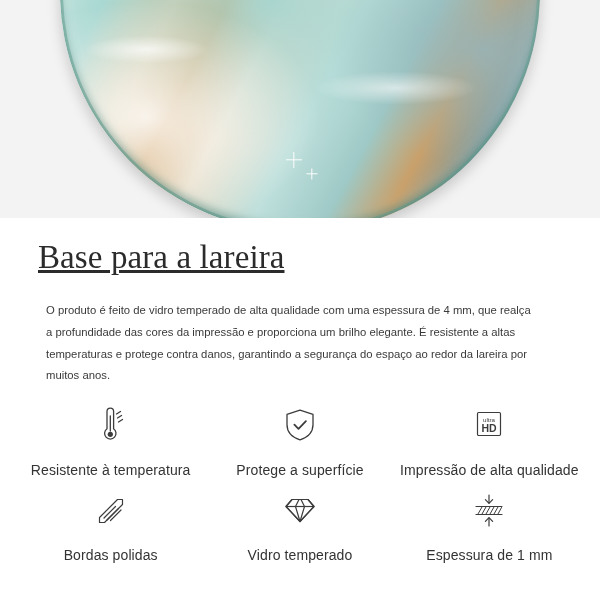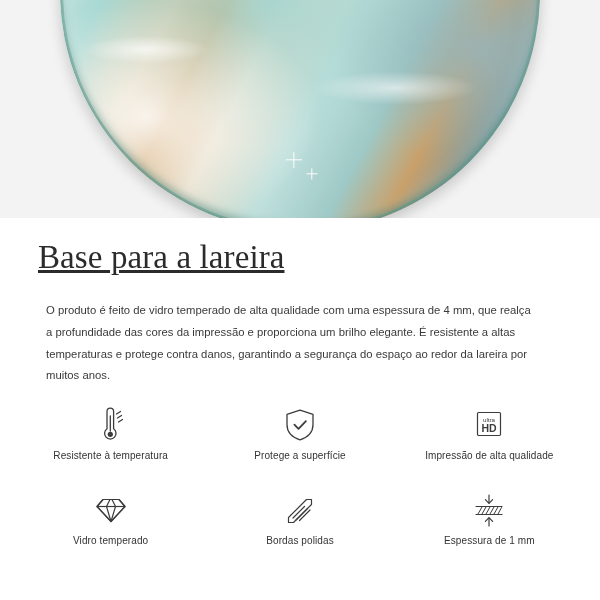--- a/index.html
+++ b/index.html
@@ -154,22 +154,22 @@
     justify-content: flex-start;
     padding-top: 6px;
   }
   .feature .ic {
     height: 42px;
     display: flex;
     align-items: center;
     justify-content: center;
   }
   .feature .cap {
-    margin-top: 4px;
-    font-size: 10px;
+    margin-top: 16px;
+    font-size: 14px;
     color: #333333;
     text-align: right;
     letter-spacing: 0.1px;
   }
   svg { display: block; }
 </style>
 </head>
 <body>
 
 <div class="page">
@@ -224,41 +224,41 @@
           <rect x="8.5" y="6.5" width="23" height="23" rx="1.2" stroke="#3c3c3c" stroke-width="1.2"></rect>
           <text x="20" y="16.4" text-anchor="middle" font-family="Liberation Sans, sans-serif" font-size="6.2" fill="#3c3c3c">ultra</text>
           <text x="20" y="26" text-anchor="middle" font-family="Liberation Sans, sans-serif" font-size="10.5" font-weight="bold" fill="#3c3c3c">HD</text>
         </svg>
       </div>
       <div class="cap">Impressão de alta qualidade</div>
     </div>
 
     <div class="feature">
       <div class="ic">
+        <svg width="40" height="34" viewBox="0 0 40 34" fill="none" stroke="#3c3c3c" stroke-width="1.2" stroke-linecap="round">
+          <path d="M8.5 24.5 L26.5 6.5 L31.5 6.5 L31.5 11.5 L13.5 29.5 L8.5 29.5 Z" stroke-linejoin="round"></path>
+          <line x1="16" y1="27" x2="27.5" y2="15.5"></line>
+          <line x1="19.5" y1="27.5" x2="30" y2="17"></line>
+          <line x1="13" y1="25" x2="24.5" y2="13.5"></line>
+        </svg>
+      </div>
+      <div class="cap">Bordas polidas</div>
+    </div>
+
+    <div class="feature">
+      <div class="ic">
         <svg width="40" height="36" viewBox="0 0 40 36" fill="none" stroke="#3c3c3c" stroke-width="1.2" stroke-linejoin="round">
           <path d="M12 7.5h16l6 7-14 15-14-15z"></path>
           <path d="M6 14.5h28"></path>
           <path d="M12 7.5l-6 7 14 15 14-15-6-7"></path>
           <path d="M20 29.5l-4.5-15 3.5-7"></path>
           <path d="M20 29.5l4.5-15-3.5-7"></path>
         </svg>
       </div>
       <div class="cap">Vidro temperado</div>
-    </div>
-
-    <div class="feature">
-      <div class="ic">
-        <svg width="40" height="34" viewBox="0 0 40 34" fill="none" stroke="#3c3c3c" stroke-width="1.2" stroke-linecap="round">
-          <path d="M8.5 24.5 L26.5 6.5 L31.5 6.5 L31.5 11.5 L13.5 29.5 L8.5 29.5 Z" stroke-linejoin="round"></path>
-          <line x1="16" y1="27" x2="27.5" y2="15.5"></line>
-          <line x1="19.5" y1="27.5" x2="30" y2="17"></line>
-          <line x1="13" y1="25" x2="24.5" y2="13.5"></line>
-        </svg>
-      </div>
-      <div class="cap">Bordas polidas</div>
     </div>
 
     <div class="feature">
       <div class="ic">
         <svg width="44" height="38" viewBox="0 0 44 38" fill="none" stroke="#3c3c3c" stroke-width="1.2" stroke-linecap="round">
           <line x1="22" y1="4" x2="22" y2="12"></line>
           <path d="M18.4 8.6 22 12.4 25.6 8.6" stroke-linejoin="round"></path>
           <line x1="9" y1="15.5" x2="35" y2="15.5"></line>
           <line x1="9" y1="23.5" x2="35" y2="23.5"></line>
           <g stroke-width="1">

